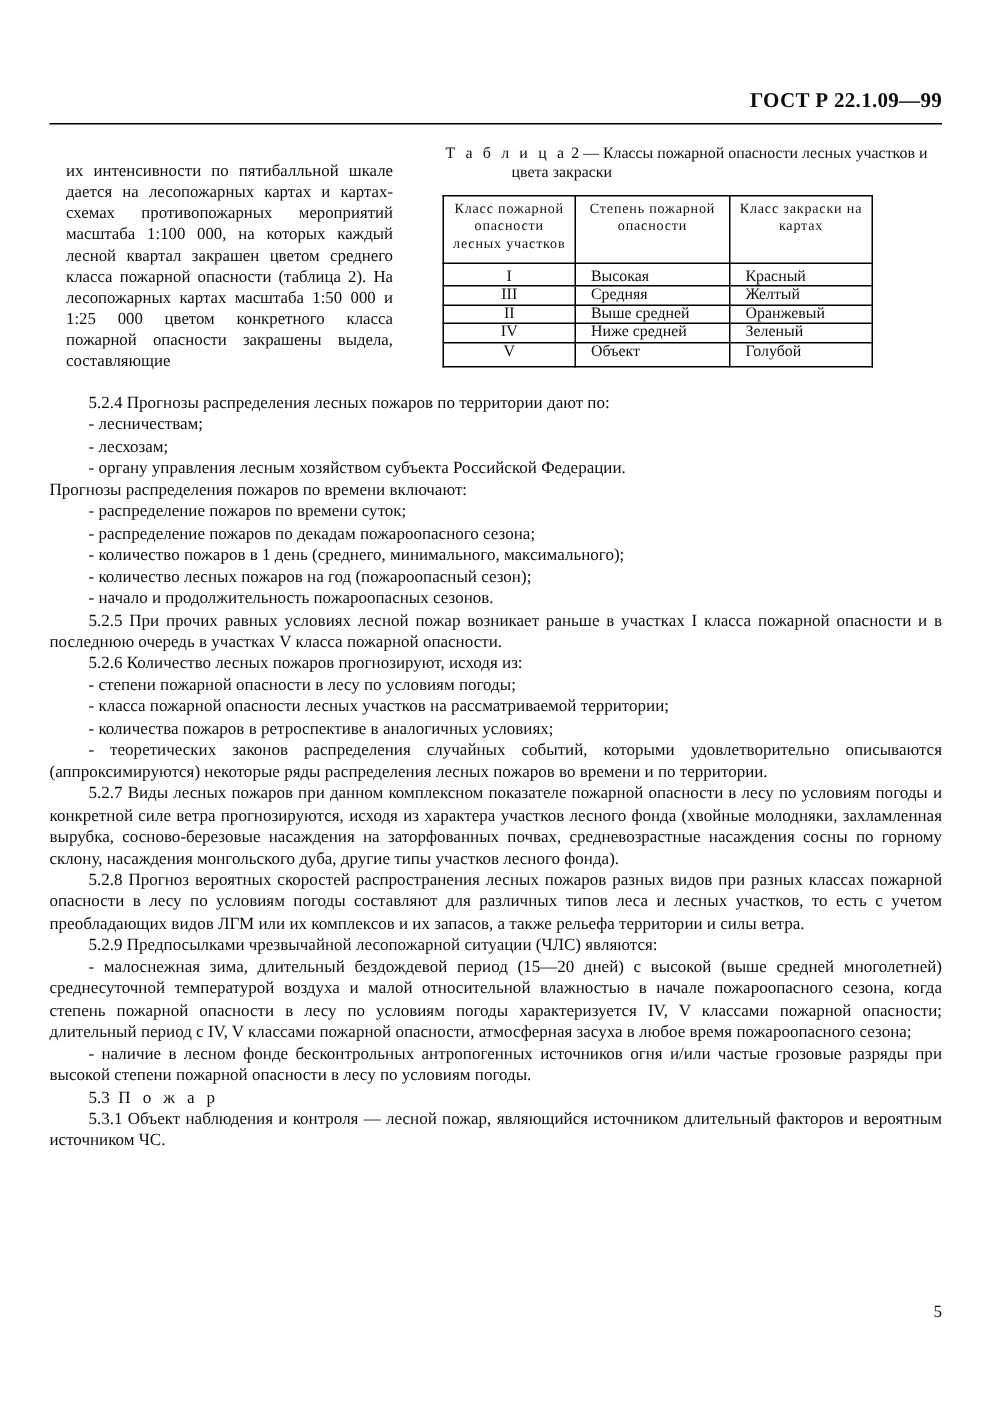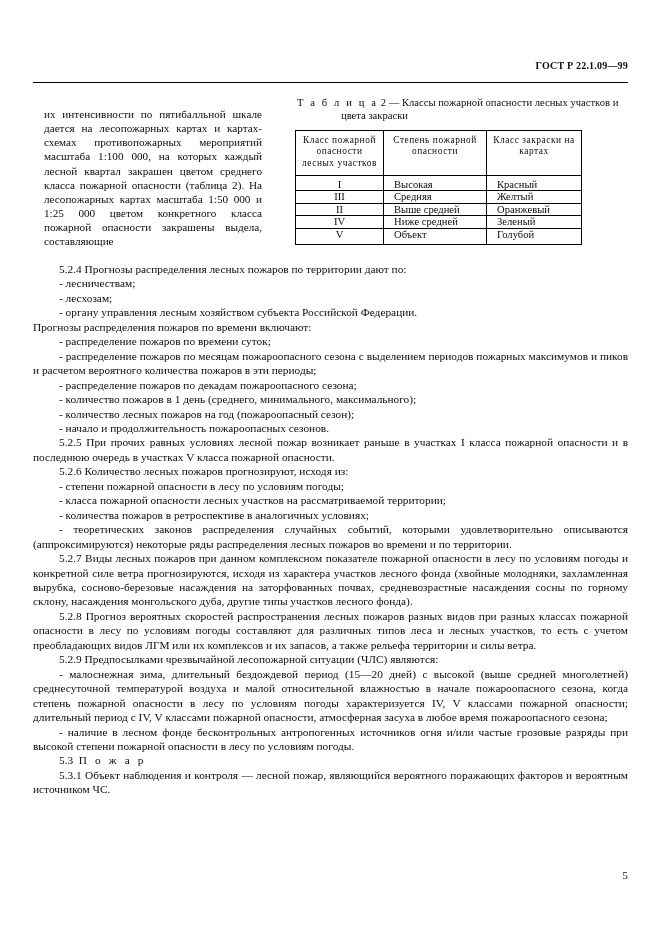--- a/index.html
+++ b/index.html
@@ -35,21 +35,21 @@
     position: absolute;
     left: 0;
     right: 0;
     top: 22px;
     border-bottom: 1px solid #000;
   }
   .header-title {
     position: absolute;
     right: 0;
     top: 0;
-    font-size: 10px;
+    font-size: 14px;
     font-weight: bold;
     letter-spacing: 0.2px;
     white-space: nowrap;
   }
 
   
   .top-area {
     position: absolute;
     top: 96px;
     left: 33px;
@@ -233,37 +233,36 @@
     </div>
   </div>
 
   <div class="body-text">
     <p class="p-indent">5.2.4 Прогнозы распределения лесных пожаров по территории дают по:</p>
     <p class="p-dash">- лесничествам;</p>
     <p class="p-dash">- лесхозам;</p>
     <p class="p-dash">- органу управления лесным хозяйством субъекта Российской Федерации.</p>
     <p class="p-flush">Прогнозы распределения пожаров по времени включают:</p>
     <p class="p-dash">- распределение пожаров по времени суток;</p>
-    <p class="p-dash">- распределение пожаров по месяцам пожароопасного сезона с выделением периодов пожарных максимумов и пиков и расчетом вероятного количества пожаров в эти периоды;</p>
     <p class="p-dash">- распределение пожаров по декадам пожароопасного сезона;</p>
     <p class="p-dash">- количество пожаров в 1 день (среднего, минимального, максимального);</p>
     <p class="p-dash">- количество лесных пожаров на год (пожароопасный сезон);</p>
     <p class="p-dash">- начало и продолжительность пожароопасных сезонов.</p>
     <p class="p-indent">5.2.5 При прочих равных условиях лесной пожар возникает раньше в участках I класса пожарной опасности и в последнюю очередь в участках V класса пожарной опасности.</p>
     <p class="p-indent">5.2.6 Количество лесных пожаров прогнозируют, исходя из:</p>
     <p class="p-dash">- степени пожарной опасности в лесу по условиям погоды;</p>
     <p class="p-dash">- класса пожарной опасности лесных участков на рассматриваемой территории;</p>
     <p class="p-dash">- количества пожаров в ретроспективе в аналогичных условиях;</p>
     <p class="p-dash">- теоретических законов распределения случайных событий, которыми удовлетворительно опи­сываются (аппроксимируются) некоторые ряды распределения лесных пожаров во времени и по тер­ритории.</p>
     <p class="p-indent">5.2.7 Виды лесных пожаров при данном комплексном показателе пожарной опасности в лесу по условиям погоды и конкретной силе ветра прогнозируются, исходя из характера участков лесного фонда (хвойные молодняки, захламленная вырубка, сосново-березовые насаждения на заторфованных почвах, средневозрастные насаждения сосны по горному склону, насаждения монгольского дуба, другие типы участков лесного фонда).</p>
     <p class="p-indent">5.2.8 Прогноз вероятных скоростей распространения лесных пожаров разных видов при разных классах пожарной опасности в лесу по условиям погоды составляют для различных типов леса и лесных участков, то есть с учетом преобладающих видов ЛГМ или их комплексов и их запасов, а также рельефа территории и силы ветра.</p>
     <p class="p-indent">5.2.9 Предпосылками чрезвычайной лесопожарной ситуации (ЧЛС) являются:</p>
     <p class="p-dash">- малоснежная зима, длительный бездождевой период (15—20 дней) с высокой (выше средней многолетней) среднесуточной температурой воздуха и малой относительной влажностью в начале пожароопасного сезона, когда степень пожарной опасности в лесу по условиям погоды характеризуется IV, V классами пожарной опасности; длительный период с IV, V классами пожарной опасности, атмосферная засуха в любое время пожароопасного сезона;</p>
     <p class="p-dash">- наличие в лесном фонде бесконтрольных антропогенных источников огня и/или частые грозо­вые разряды при высокой степени пожарной опасности в лесу по условиям погоды.</p>
     <p class="p-indent">
       <span>5.3</span>&nbsp;&nbsp;<span class="spaced">П о ж а р</span>
     </p>
-    <p class="p-indent">5.3.1 Объект наблюдения и контроля — лесной пожар, являющийся вероятного поражающих факторов и вероятным источником ЧС.</p>
+    <p class="p-indent">5.3.1 Объект наблюдения и контроля — лесной пожар, являющийся источником длительный факторов и вероятным источником ЧС.</p>
   </div>
 
   <div class="page-number">5</div>
 
 </div>
 
 </body></html>

